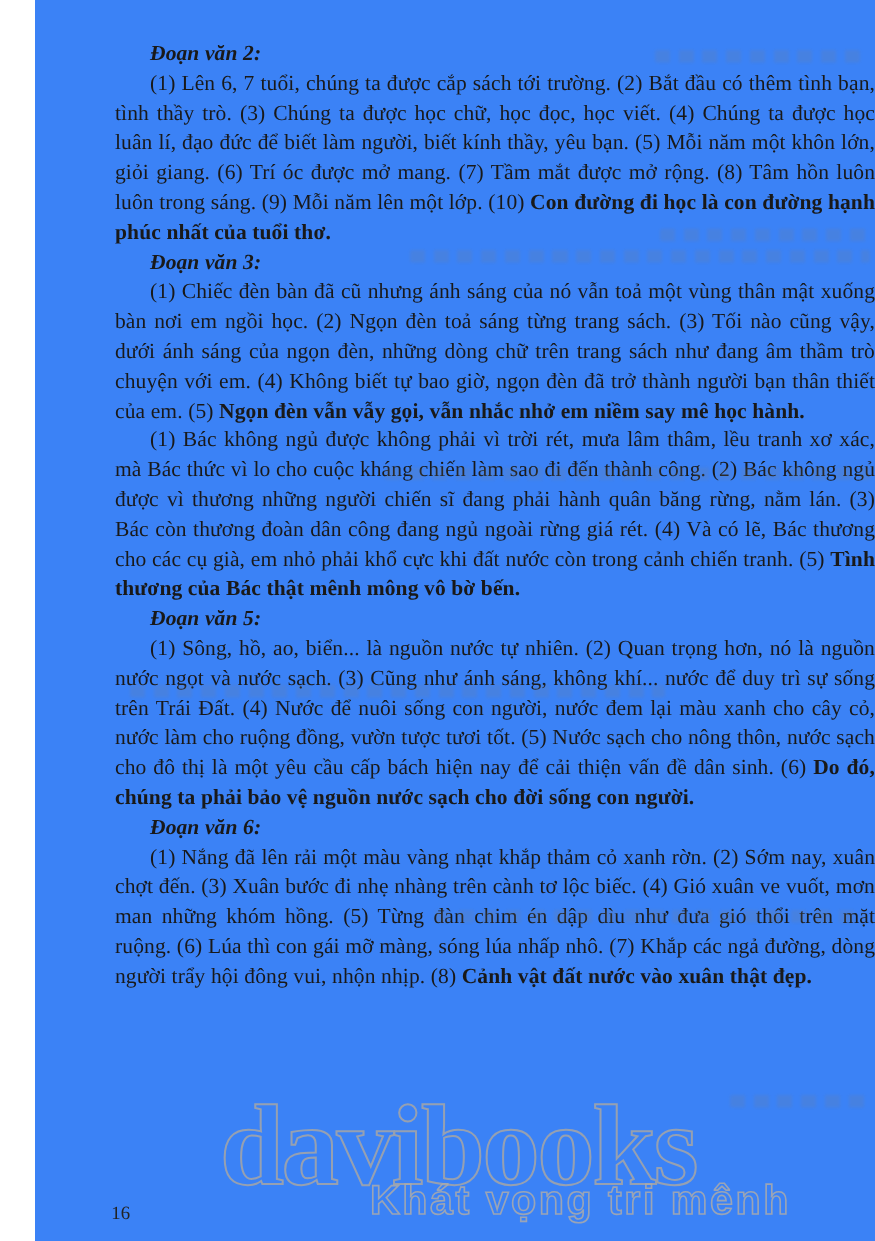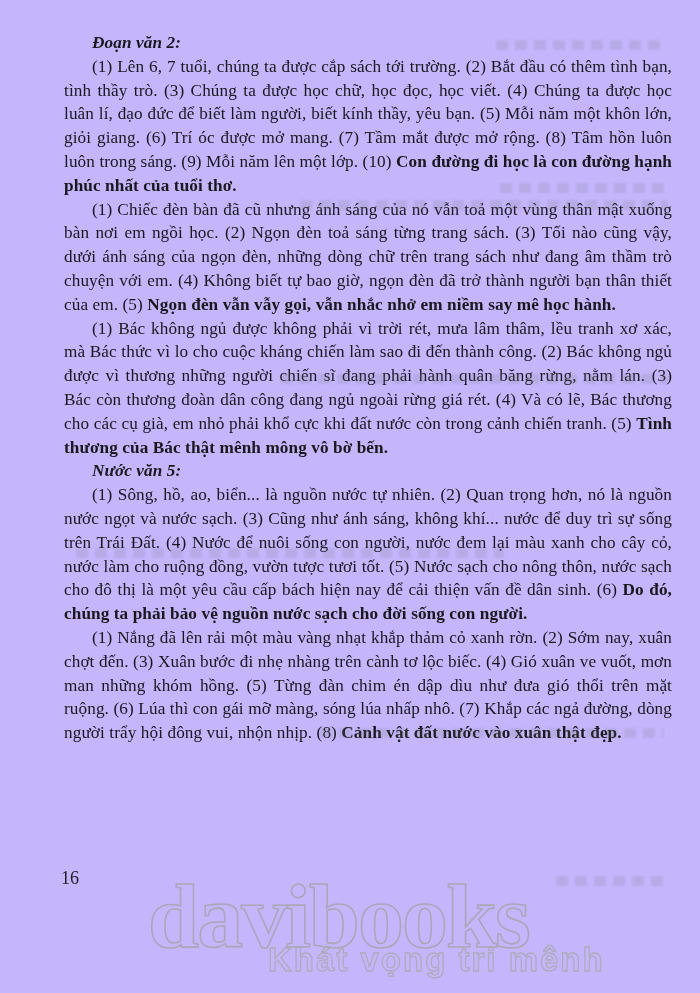--- a/index.html
+++ b/index.html
@@ -5,21 +5,22 @@
   html, body { margin: 0; padding: 0; }
   body {
     width: 700px; height: 993px;
     background: #ffffff;
     font-family: "Liberation Serif", serif;
     position: relative;
     overflow: hidden;
   }
   .page {
     position: absolute; inset: 0;
-    background: #c4b5fd;
+    background: #3b82f6;
+    margin-left: 28px;
   }
   
   .text-block {
     position: absolute;
     left: 64px; top: 31px;
     width: 608px;
     font-size: 17.2px;
     line-height: 23.8px;
     text-align: justify;
     color: #191919;
@@ -29,22 +30,22 @@
   .para-heading {
     font-weight: bold;
     font-style: italic;
     text-indent: 28px;
   }
   .para-body { text-indent: 28px; }
   .seg.bold { font-weight: bold; }
   
   .page-number {
     position: absolute;
-    left: 61px; top: 868px;
-    font-size: 18px;
+    left: 61px; top: 963px;
+    font-size: 15px;
     color: #222;
   }
   
   .watermark { position: absolute; inset: 0; pointer-events: none; }
   .wm-brand {
     position: absolute;
     left: 148px; top: 863px;
     font-family: "Liberation Serif", serif;
     font-size: 92px;
     font-weight: bold;
@@ -89,24 +90,26 @@
   #sm7 { left: 556px; top: 876px; width: 110px; }
 </style>
 </head>
 <body>
 
 <div class="page">
 
   <main class="text-block" id="paragraphs-root">
       <p class="para-heading">Đoạn văn 2:</p>
       <p class="para-body"><span class="seg">(1) Lên 6, 7 tuổi, chúng ta được cắp sách tới trường. (2) Bắt đầu có thêm tình bạn, tình thầy trò. (3) Chúng ta được học chữ, học đọc, học viết. (4) Chúng ta được học luân lí, đạo đức để biết làm người, biết kính thầy, yêu bạn. (5) Mỗi năm một khôn lớn, giỏi giang. (6) Trí óc được mở mang. (7) Tầm mắt được mở rộng. (8) Tâm hồn luôn luôn trong sáng. (9) Mỗi năm lên một lớp. (10) </span><span class="seg bold">Con đường đi học là con đường hạnh phúc nhất của tuổi thơ.</span></p>
+      <p class="para-heading">Đoạn văn 3:</p>
       <p class="para-body"><span class="seg">(1) Chiếc đèn bàn đã cũ nhưng ánh sáng của nó vẫn toả một vùng thân mật xuống bàn nơi em ngồi học. (2) Ngọn đèn toả sáng từng trang sách. (3) Tối nào cũng vậy, dưới ánh sáng của ngọn đèn, những dòng chữ trên trang sách như đang âm thầm trò chuyện với em. (4) Không biết tự bao giờ, ngọn đèn đã trở thành người bạn thân thiết của em. (5) </span><span class="seg bold">Ngọn đèn vẫn vẫy gọi, vẫn nhắc nhở em niềm say mê học hành.</span></p>
       <p class="para-body"><span class="seg">(1) Bác không ngủ được không phải vì trời rét, mưa lâm thâm, lều tranh xơ xác, mà Bác thức vì lo cho cuộc kháng chiến làm sao đi đến thành công. (2) Bác không ngủ được vì thương những người chiến sĩ đang phải hành quân băng rừng, nằm lán. (3) Bác còn thương đoàn dân công đang ngủ ngoài rừng giá rét. (4) Và có lẽ, Bác thương cho các cụ già, em nhỏ phải khổ cực khi đất nước còn trong cảnh chiến tranh. (5) </span><span class="seg bold">Tình thương của Bác thật mênh mông vô bờ bến.</span></p>
-      <p class="para-heading">Nước văn 5:</p>
+      <p class="para-heading">Đoạn văn 5:</p>
       <p class="para-body"><span class="seg">(1) Sông, hồ, ao, biển... là nguồn nước tự nhiên. (2) Quan trọng hơn, nó là nguồn nước ngọt và nước sạch. (3) Cũng như ánh sáng, không khí... nước để duy trì sự sống trên Trái Đất. (4) Nước để nuôi sống con người, nước đem lại màu xanh cho cây cỏ, nước làm cho ruộng đồng, vườn tược tươi tốt. (5) Nước sạch cho nông thôn, nước sạch cho đô thị là một yêu cầu cấp bách hiện nay để cải thiện vấn đề dân sinh. (6) </span><span class="seg bold">Do đó, chúng ta phải bảo vệ nguồn nước sạch cho đời sống con người.</span></p>
+      <p class="para-heading">Đoạn văn 6:</p>
       <p class="para-body"><span class="seg">(1) Nắng đã lên rải một màu vàng nhạt khắp thảm cỏ xanh rờn. (2) Sớm nay, xuân chợt đến. (3) Xuân bước đi nhẹ nhàng trên cành tơ lộc biếc. (4) Gió xuân ve vuốt, mơn man những khóm hồng. (5) Từng đàn chim én dập dìu như đưa gió thổi trên mặt ruộng. (6) Lúa thì con gái mỡ màng, sóng lúa nhấp nhô. (7) Khắp các ngả đường, dòng người trẩy hội đông vui, nhộn nhịp. (8) </span><span class="seg bold">Cảnh vật đất nước vào xuân thật đẹp.</span></p>
     </main>
 
   <div class="smudge" id="sm1"></div>
   <div class="smudge" id="sm2"></div>
   <div class="smudge" id="sm3"></div>
   <div class="smudge" id="sm4"></div>
   <div class="smudge" id="sm5"></div>
   <div class="smudge" id="sm6"></div>
   <div class="smudge" id="sm7"></div>

